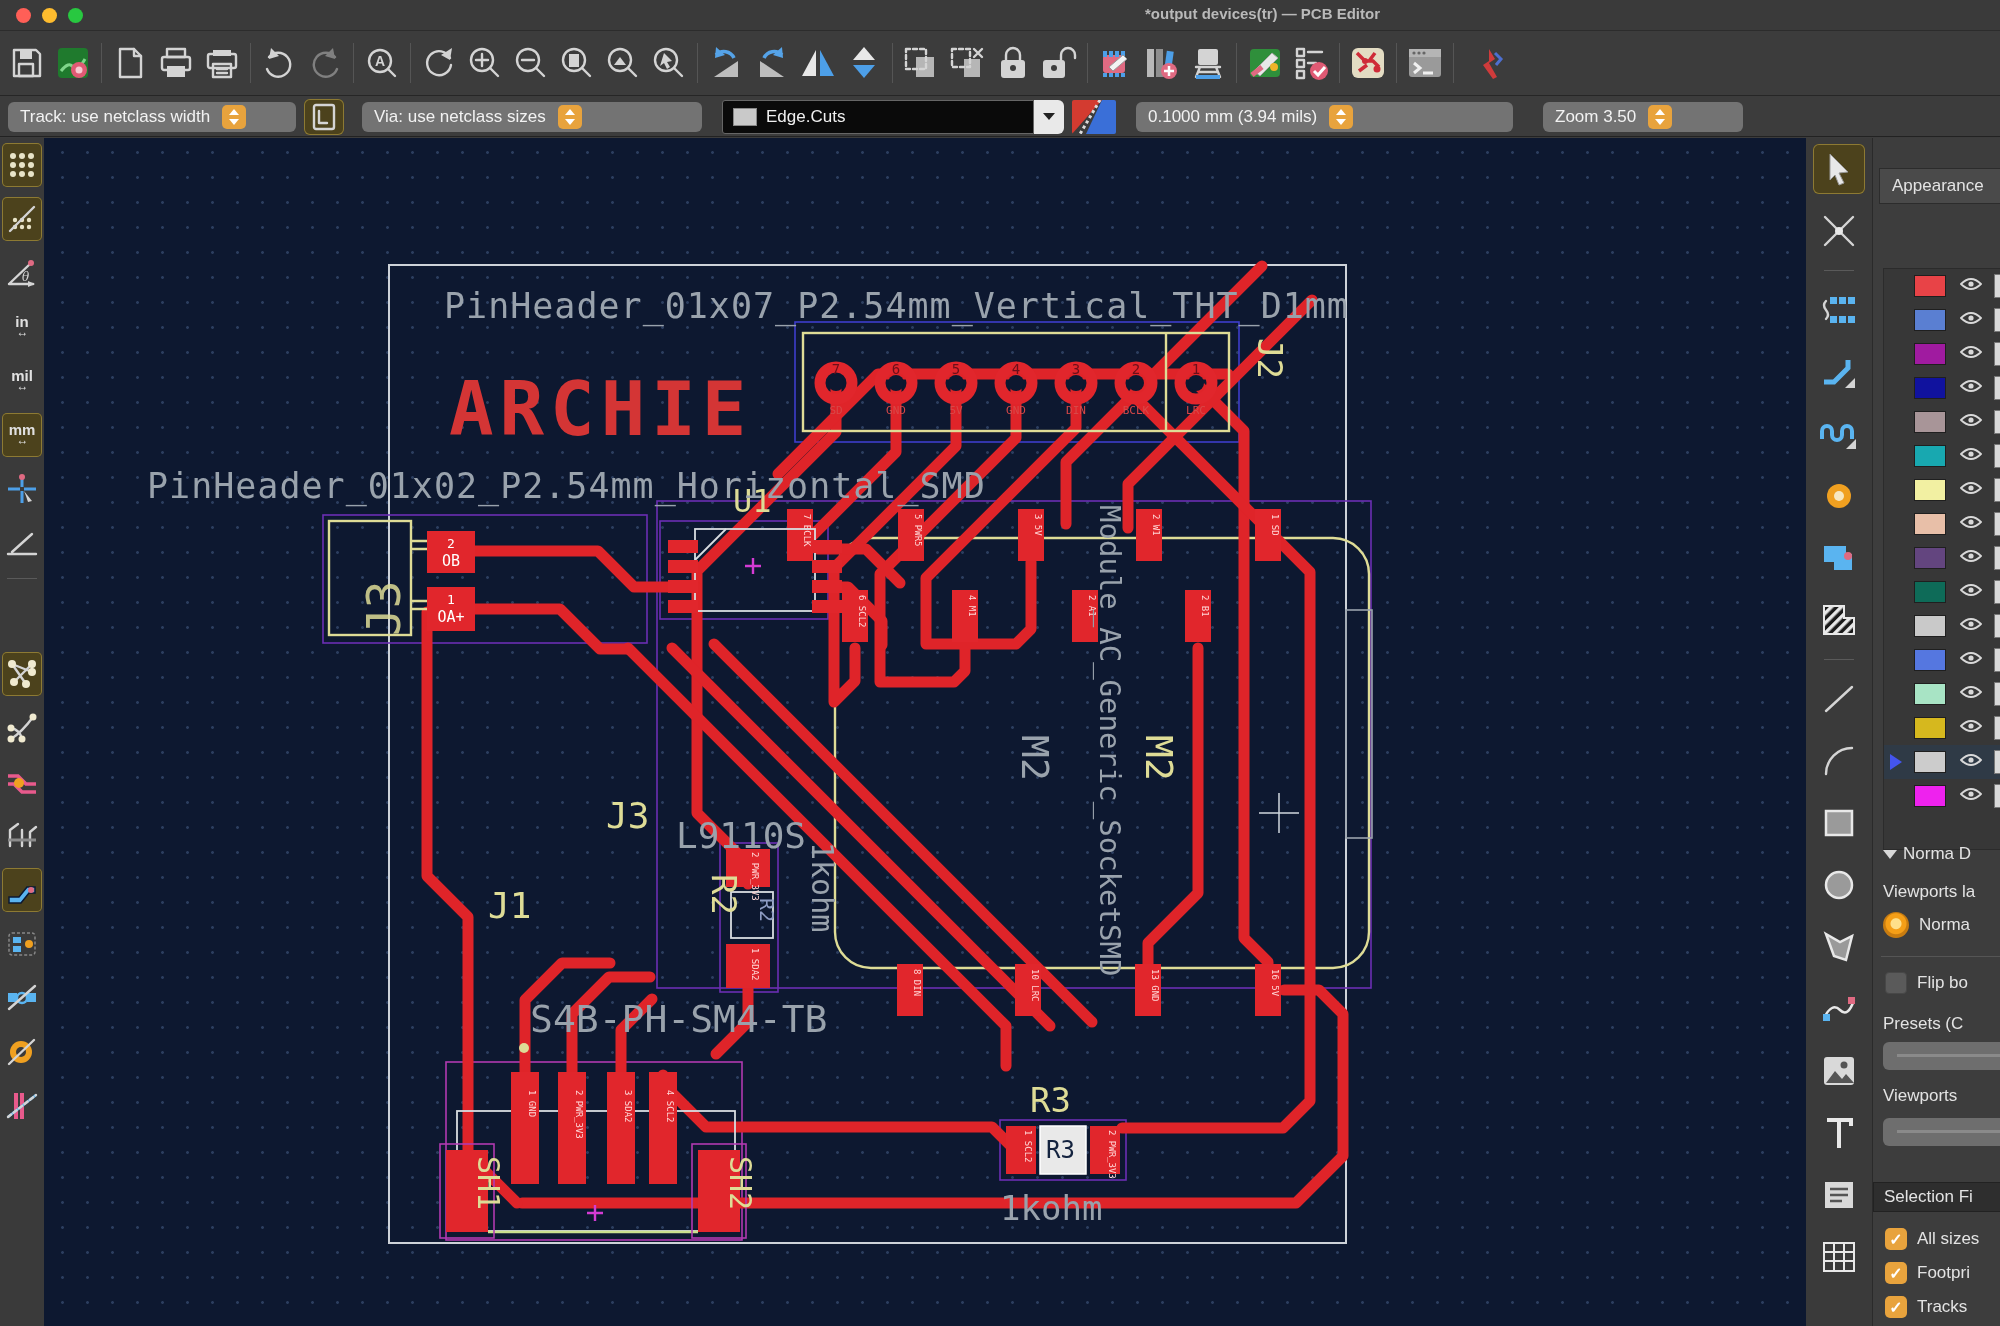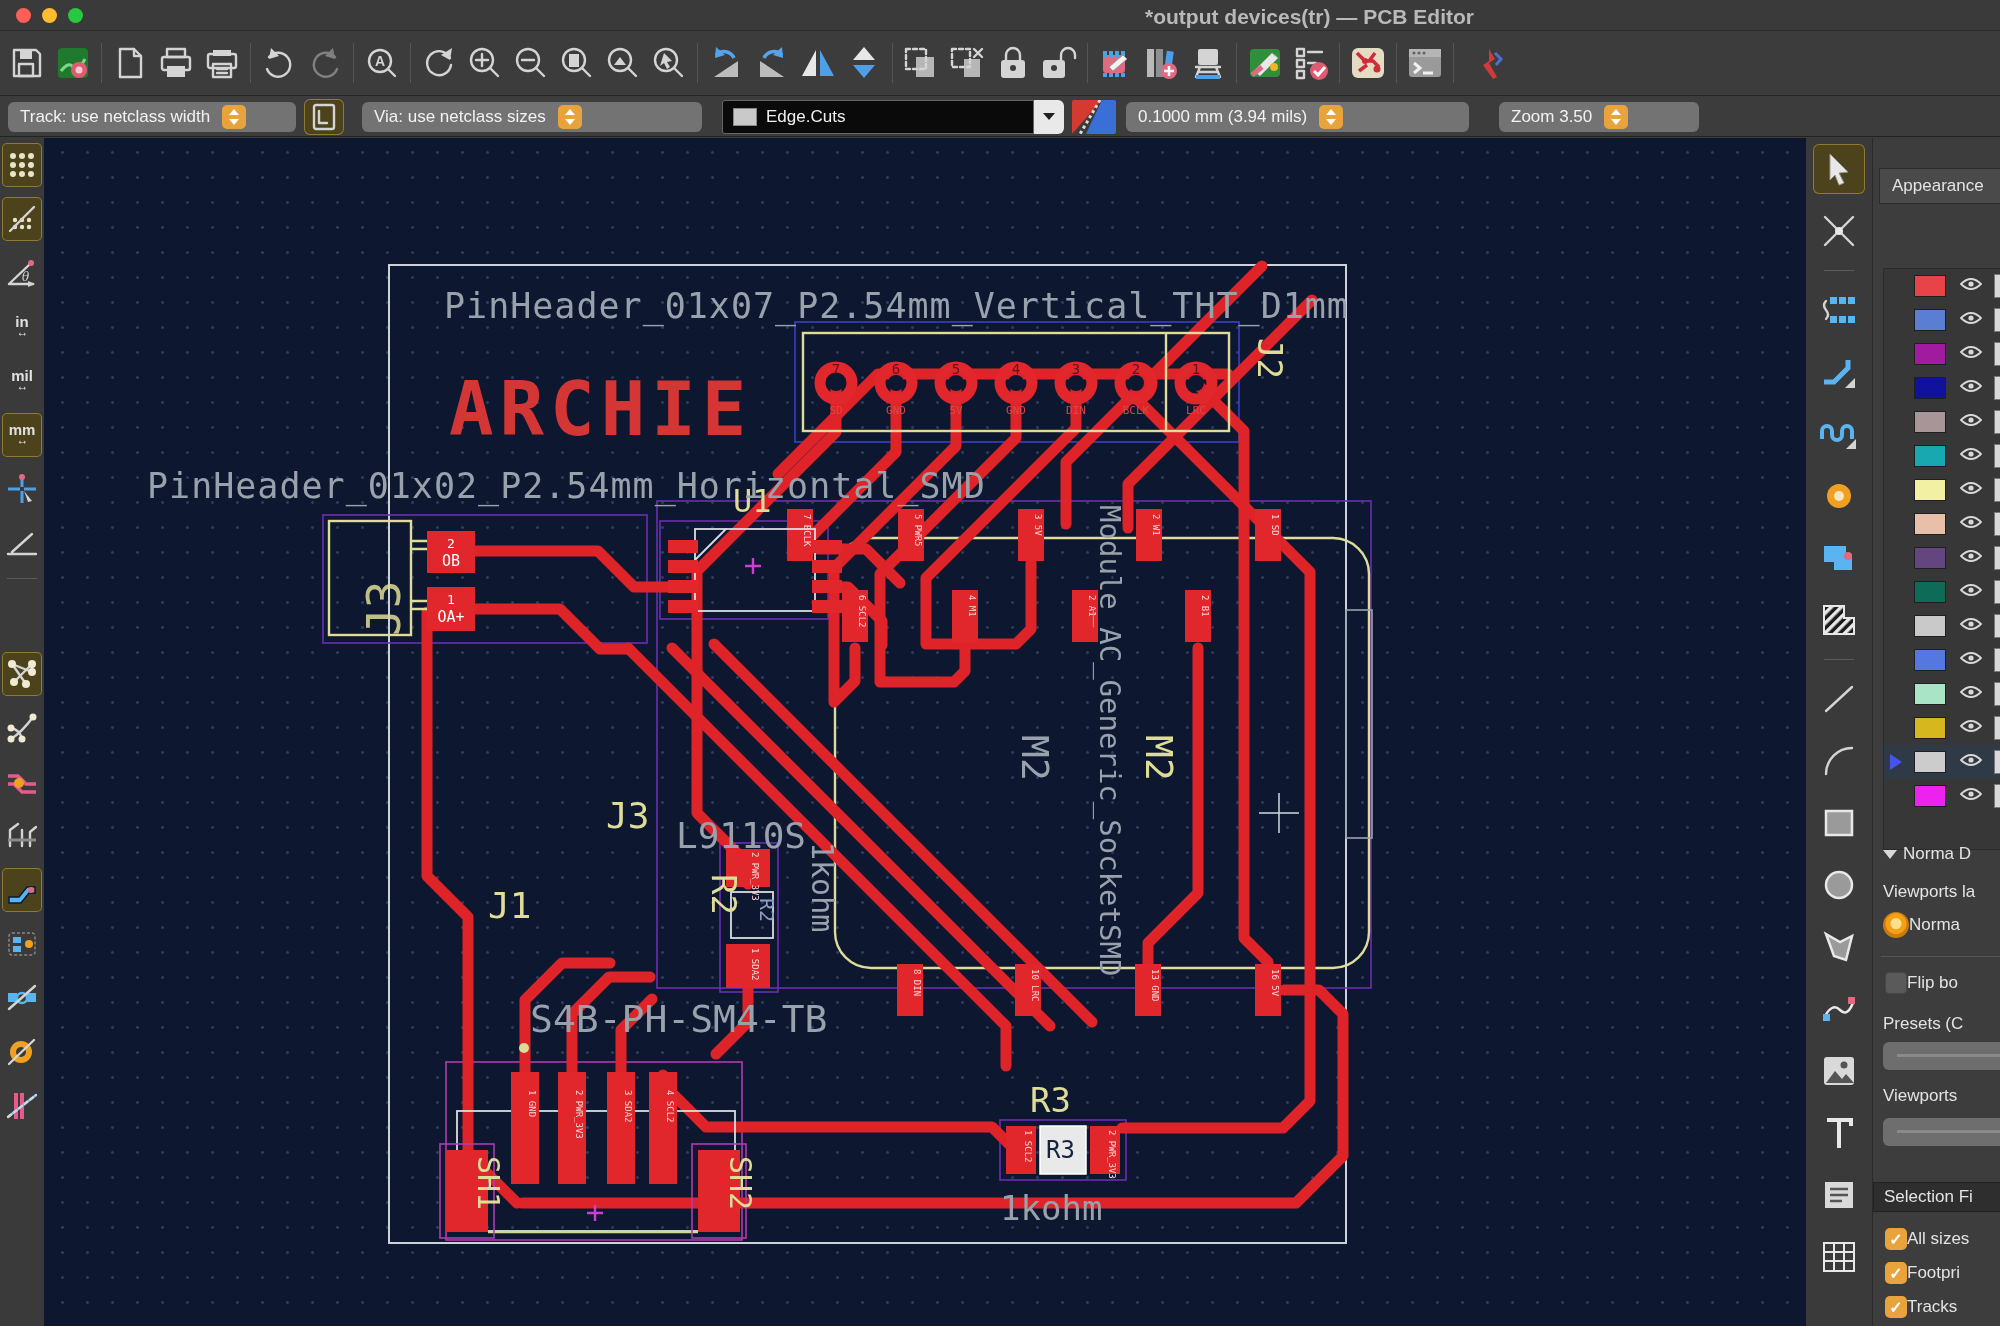--- a/index.html
+++ b/index.html
@@ -3,21 +3,21 @@
 <meta charset="utf-8">
 <style>
   html,body{margin:0;padding:0}
   body{width:2000px;height:1326px;position:relative;overflow:hidden;background:#3c3c3c;
        font-family:"Liberation Sans",sans-serif;-webkit-font-smoothing:antialiased}
 
   
   .titlebar{position:absolute;left:0;top:0;width:2000px;height:30px;background:#3a3a3a;
             border-bottom:1px solid #2c2c2c}
   .tl{position:absolute;top:8px;width:15px;height:15px;border-radius:50%}
-  .title{position:absolute;left:1145px;top:5px;font-size:21px;font-weight:bold;color:#b9b9b9}
+  .title{position:absolute;left:1145px;top:5px;font-size:15px;font-weight:bold;color:#b9b9b9}
 
   
   .toolbar-top{position:absolute;left:0;top:31px;width:2000px;height:65px;background:#3c3c3c;
                border-bottom:1px solid #262626;display:flex;align-items:center;padding-left:4px;box-sizing:border-box}
   .tbtn{width:46px;height:52px;display:flex;align-items:center;justify-content:center;border-radius:6px;flex:0 0 auto}
   .tsep{width:1px;height:40px;background:#555;margin:0 5px;flex:0 0 auto}
   .g{stroke:#d4d4d4;fill:none;stroke-width:2.4;stroke-linecap:round;stroke-linejoin:round}
   .gf{fill:#d4d4d4;stroke:none}
 
   
@@ -71,21 +71,21 @@
   .lsw{width:30px;height:20px;border:1px solid #1f1f1f;flex:0 0 auto}
   .eye{margin-left:14px;flex:0 0 auto}
   .lbox{width:16px;height:22px;background:#d9d9d9;margin-left:12px;border:1px solid #777;flex:0 0 auto}
   .app-label{position:absolute;left:10px;white-space:nowrap}
   .ddown{position:absolute;left:10px;width:160px;height:28px;background:#6e6e6e;border-radius:6px}
   .ddown:before{content:"";position:absolute;left:14px;top:12px;width:110px;height:3px;background:#8a8a8a}
   .header-strip{position:absolute;left:0px;width:170px;height:30px;background:#2e2e2e;border:1px solid #222;
                 display:flex;align-items:center;padding-left:10px;box-sizing:border-box}
   .cbx{width:22px;height:22px;background:#e8a33d;border-radius:5px;color:#fff;font-size:16px;font-weight:bold;
        display:flex;align-items:center;justify-content:center;flex:0 0 auto}
-  .cbx-row{position:absolute;left:12px;display:flex;align-items:center;white-space:nowrap}
+  .cbx-row{position:absolute;left:12px;display:flex;align-items:center;gap:10px;white-space:nowrap}
   .radio-orange{width:26px;height:26px;border-radius:50%;background:radial-gradient(circle at 50% 45%,#ffe08a 0 5px,#f59f17 6px 10px,#c87c10 11px);flex:0 0 auto}
   .chk-gray{width:20px;height:20px;background:#5a5a5a;border-radius:4px;border:1px solid #474747;flex:0 0 auto}
 </style>
 </head>
 <body>
 
 <div class="titlebar">
   <div class="tl" style="left:16px;background:#ff5f57"></div>
   <div class="tl" style="left:42px;background:#febc2e"></div>
   <div class="tl" style="left:68px;background:#28c840"></div>
@@ -339,21 +339,21 @@
     <span>Edge.Cuts</span>
   </div>
   <div class="chevbtn"></div>
   <div style="width:44px;height:34px;margin-left:8px;position:relative;overflow:hidden;border-radius:2px">
     <svg width="44" height="34">
         <polygon points="0,0 30,0 0,34" fill="#d33b30"></polygon>
         <polygon points="30,0 44,0 44,34 14,34" fill="#3a6fd8"></polygon>
         <path d="M28 0 L8 34" stroke="#dcdcdc" stroke-width="3" stroke-dasharray="3 3"></path>
       </svg>
   </div>
-  <div class="pill" style="width:343px;margin-left:10px">
+  <div class="pill" style="width:377px;margin-left:20px">
     <span>0.1000 mm (3.94 mils)</span>
     <span class="stepper"></span>
   </div>
   <div class="pill" style="width:200px;margin-left:30px">
     <span>Zoom 3.50</span>
     <span class="stepper"></span>
   </div>
 </div>
 
 <div class="left-toolbar">

